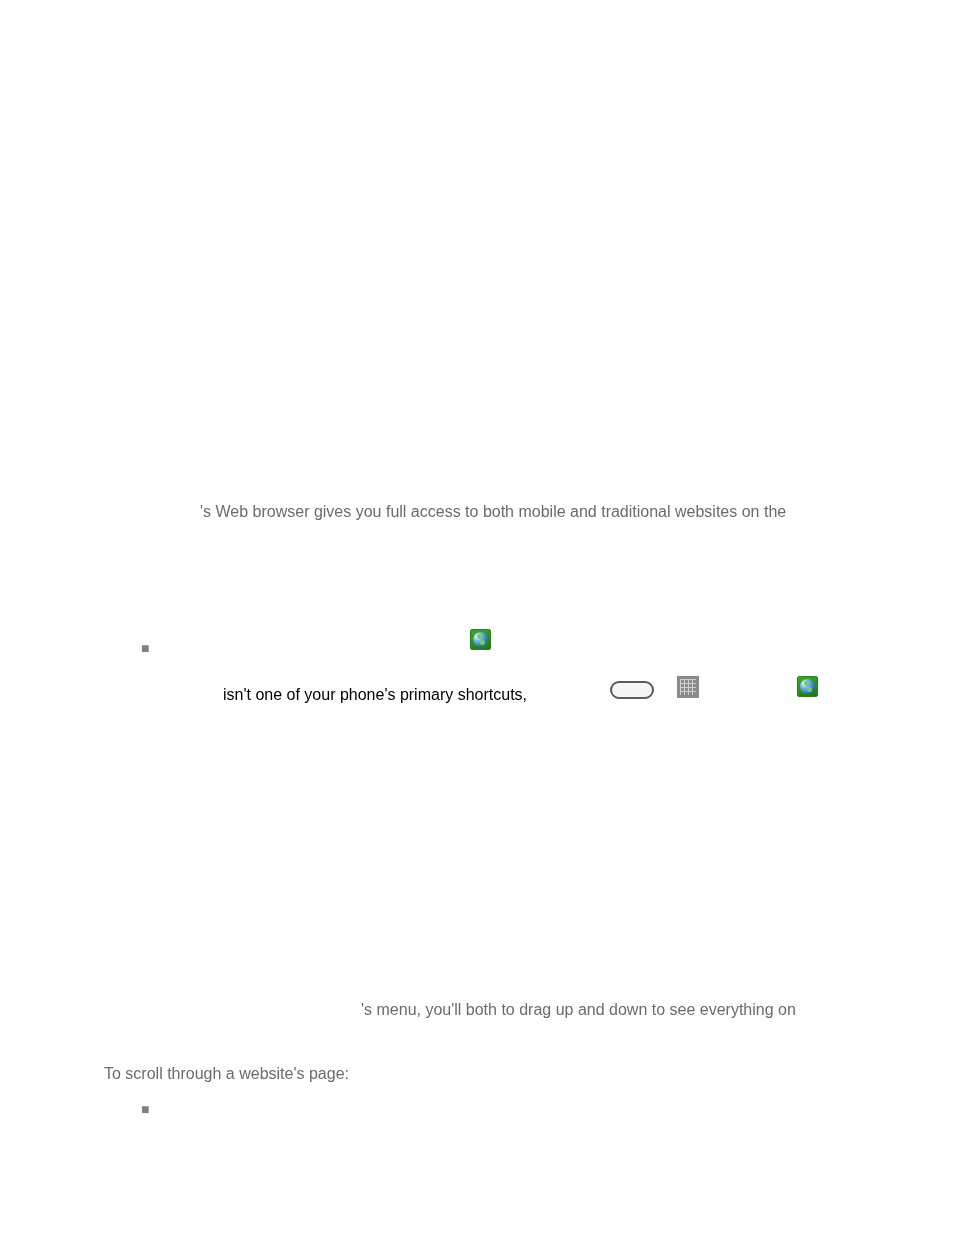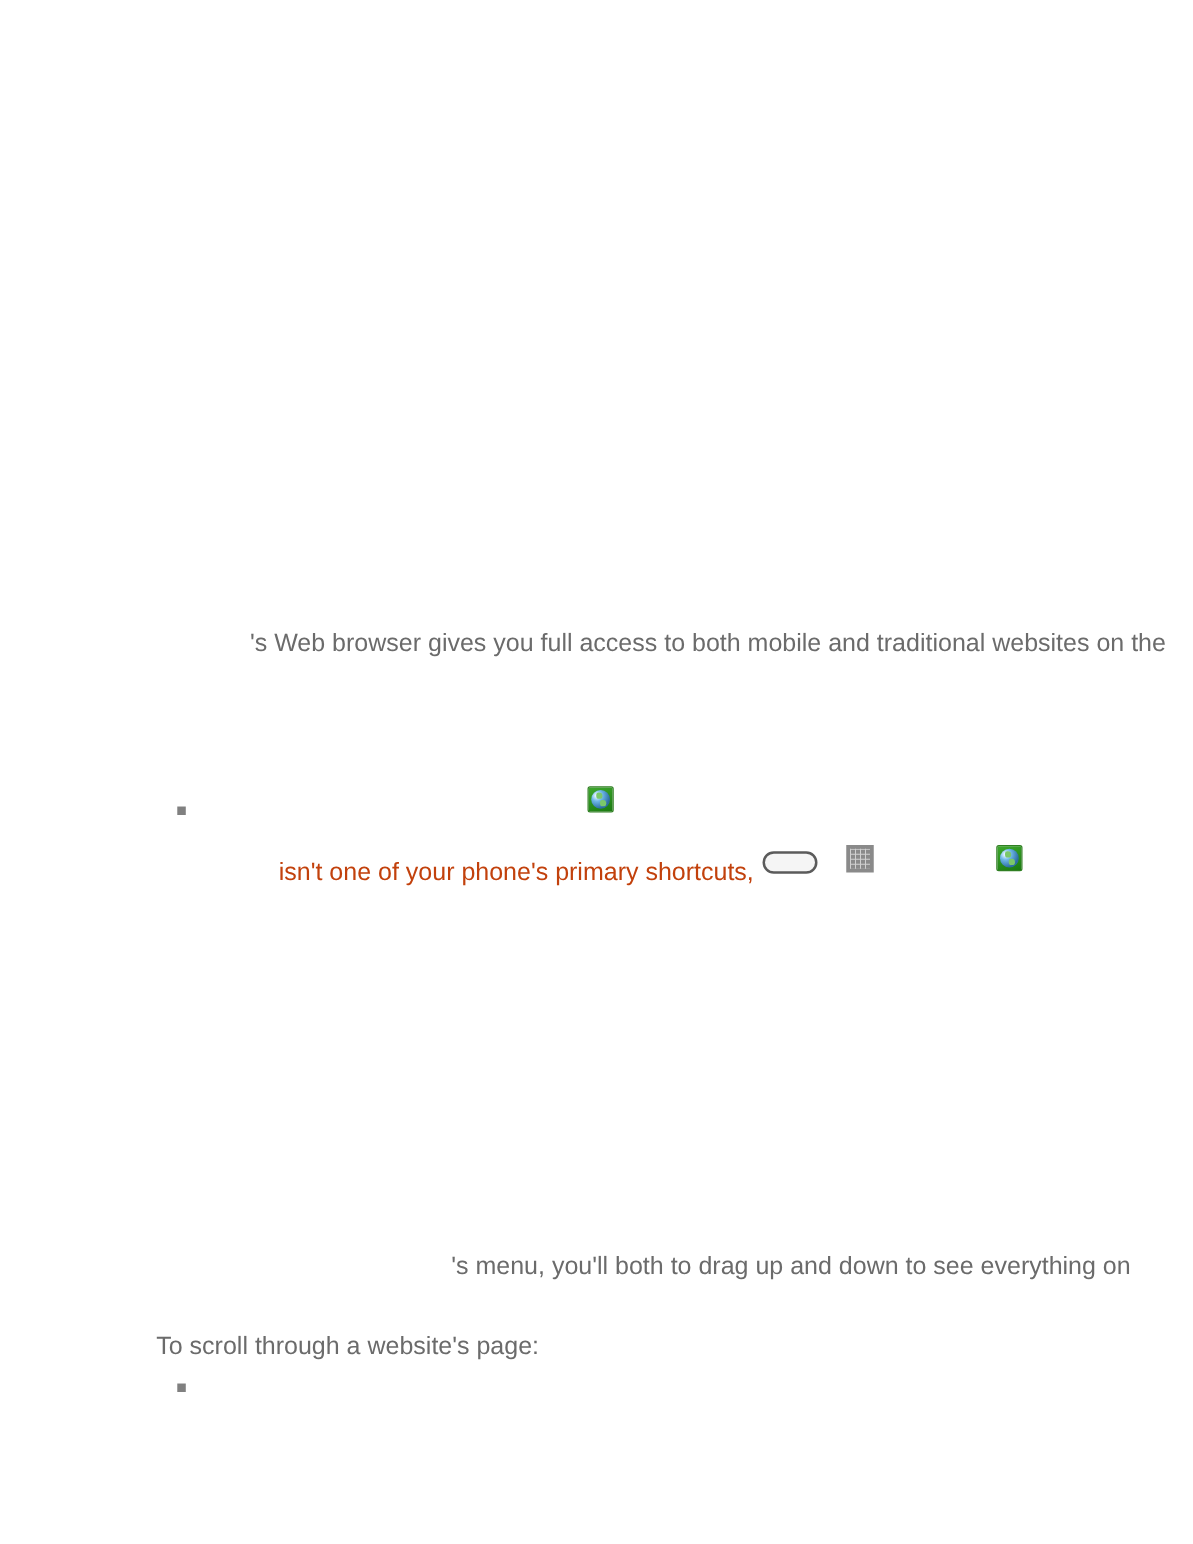--- a/index.html
+++ b/index.html
@@ -14,25 +14,25 @@
       overflow: hidden;
     }
     .page {
       position: relative;
       width: 100%;
       height: 100%;
     }
     .line {
       position: absolute;
       white-space: nowrap;
-      font-size: 20px;
+      font-size: 16px;
       line-height: 1.4;
       color: #6b6b6b;
     }
-    .green { color: #c2410c; }
+    .green { color: #000000; }
     .bullet {
       position: absolute;
       color: #808080;
       font-size: 14px;
     }
     .icon-globe {
       display: inline-block;
       width: 21px;
       height: 21px;
       background: linear-gradient(160deg, #3da82c, #1a7a11);
@@ -96,17 +96,17 @@
   <span class="icon-globe" style="position:absolute; top:629px; left:470px;"></span>
 
   <div class="line green" style="top:684px; left:223px;"> isn't one of your phone's primary shortcuts,</div>
 
   <span class="icon-pill" style="position:absolute; top:681px; left:610px;"></span>
   <span class="icon-grid" style="position:absolute; top:676px; left:677px;"></span>
   <span class="icon-globe" style="position:absolute; top:676px; left:797px;"></span>
 
   <div class="line" style="top:999px; left:361px;">'s menu, you'll both to drag up and down to see everything on</div>
 
-  <div class="line" style="top:1063px; left:125px;text-align:right;">To scroll through a website's page:</div>
+  <div class="line" style="top:1063px; left:104px;text-align:right;">To scroll through a website's page:</div>
 
   <span class="bullet" style="top:1101px; left:141px;">■</span>
 
 </div>
 
 </body></html>

